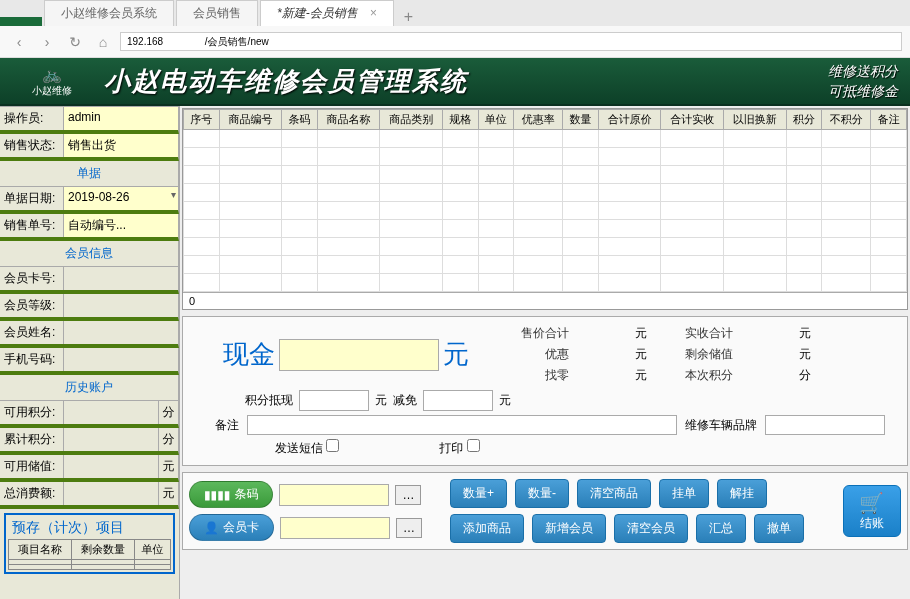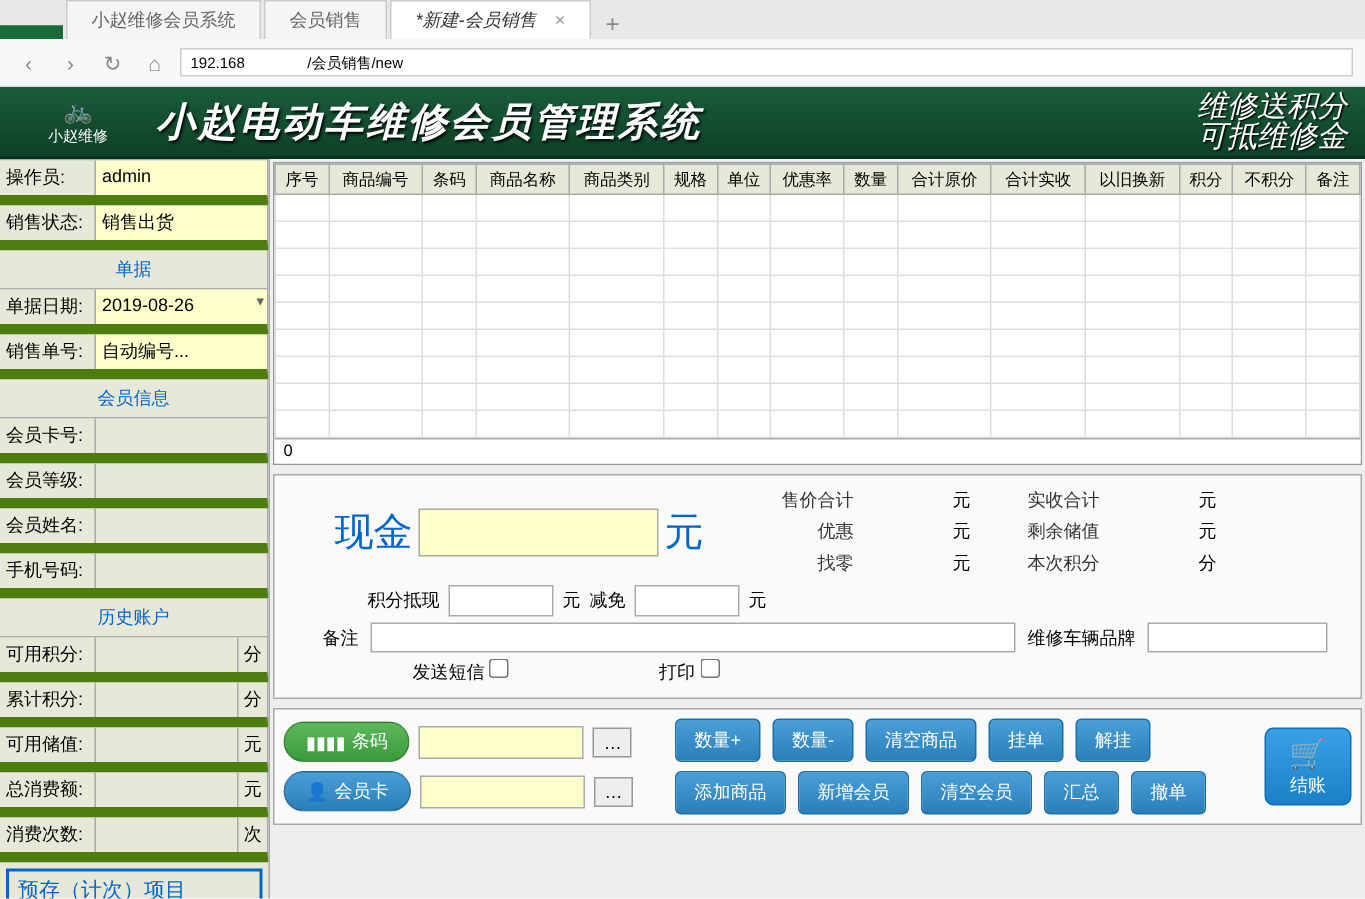--- a/index.html
+++ b/index.html
@@ -17,29 +17,29 @@
 .url-bar { display: flex; align-items: center; height: 32px; background: #f8f8f8; border-bottom: 1px solid #ddd; padding: 0 8px; gap: 6px; }
 .nav-btn { width: 22px; text-align: center; color: #888; font-size: 14px; cursor:pointer; }
 .url-input { flex: 1; border: 1px solid #ccc; padding: 3px 6px; font-size: 10px; }
 
 
 .header { background: linear-gradient(#1a5c3a, #0d4028); height: 48px; display: flex; align-items: center; padding: 0 12px; color: #fff; border-bottom:2px solid #0a3020;}
 .logo { width: 80px; height: 38px; display:flex; flex-direction:column; align-items:center; justify-content:center; }
 .logo-icon { font-size:16px; }
 .logo-text { font-size:10px; }
 .title { font-size: 26px; font-weight: bold; font-style: italic; margin-left: 12px; letter-spacing: 2px; text-shadow:1px 1px 2px #000; flex:1;}
-.subtitle { font-size: 20px; font-style: italic; text-align: center; line-height: 20px; text-shadow:1px 1px 1px #000;}
+.subtitle { font-size: 14px; font-style: italic; text-align: center; line-height: 20px; text-shadow:1px 1px 1px #000;}
 
 
 .main { display: flex; height: calc(599px - 26px - 32px - 48px); }
 
 
 .sidebar { width: 180px; background: #e8e8d8; border-right: 1px solid #aaa; display:flex; flex-direction:column; }
 .side-scroll { overflow-y:auto; flex:0 0 auto; }
-.form-row { display: flex; border-bottom: 7px solid #4d7c0f; border-right:1px solid #aaa;justify-content:space-between; }
+.form-row { display: flex; border-bottom: 4px solid #4d7c0f; border-right:1px solid #aaa;justify-content:space-between; }
 .form-row:first-child { border-top:1px solid #aaa; }
 .cell-label { width: 64px; padding: 3px 4px; border-right: 1px solid #aaa; background: #e8e8d8; }
 .cell-value { flex: 1; padding: 3px 4px; background: #fff; position:relative; }
 .cell-value.yellow { background: #ffffcc; }
 .cell-value.green-bg { background:#e8e8d8; }
 .cell-unit { width: 20px; padding: 3px 2px; text-align: center; background:#e8e8d8; border-left:1px solid #aaa;}
 .section-header { text-align: center; color: #0066cc; padding: 4px; border-bottom: 1px solid #aaa; border-right:1px solid #aaa; background:#e8e8d8;}
 .dd-arrow { position:absolute; right:2px; top:2px; font-size:10px; color:#666; cursor:pointer; }
 
 .prestore { border:2px solid #0066cc; margin:4px; padding:2px; }
@@ -166,25 +166,20 @@
         </div>
       <div class="form-row">
           <div class="cell-label">可用储值:</div>
           <div class="cell-value green-bg"></div>
           <div class="cell-unit">元</div>
         </div>
       <div class="form-row">
           <div class="cell-label">总消费额:</div>
           <div class="cell-value green-bg"></div>
           <div class="cell-unit">元</div>
-        </div>
-      <div class="form-row">
-          <div class="cell-label">消费次数:</div>
-          <div class="cell-value green-bg"></div>
-          <div class="cell-unit">次</div>
         </div>
     </div>
     <div class="prestore">
       <div class="prestore-title">预存（计次）项目</div>
       <table class="prestore-table">
         <tbody>
             <tr>
               <th>项目名称</th>
               <th>剩余数量</th>
               <th>单位</th>

